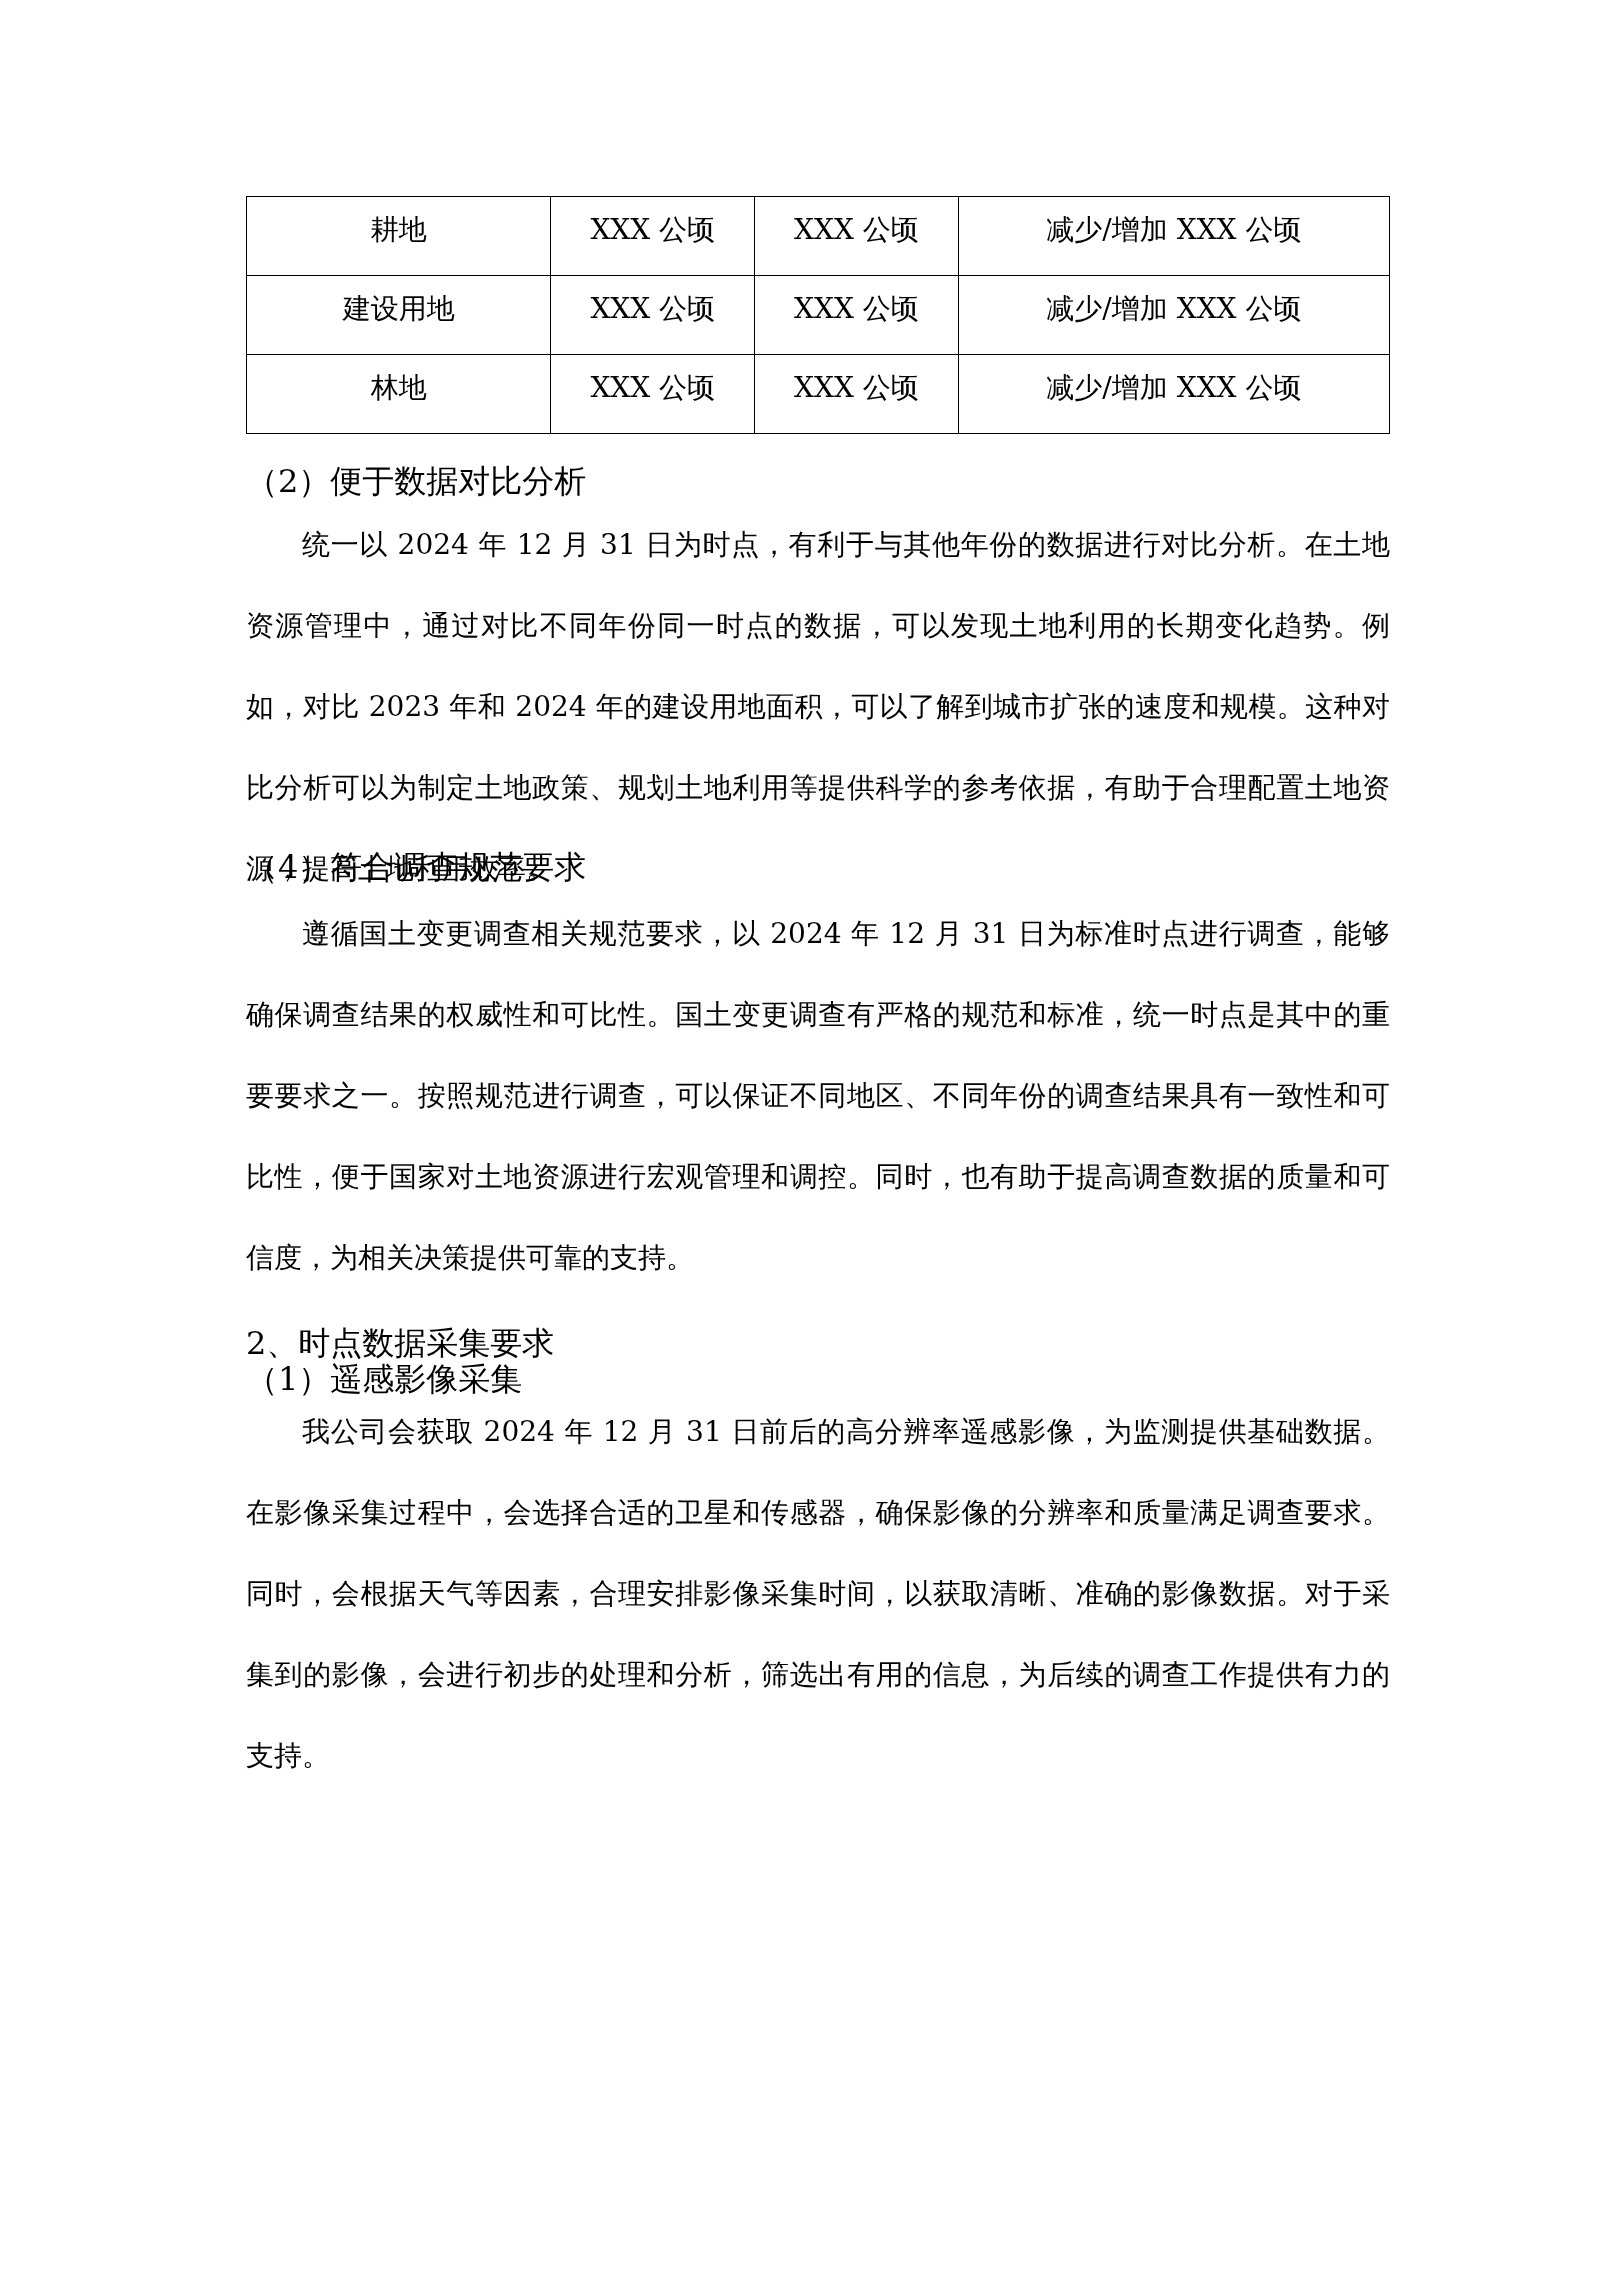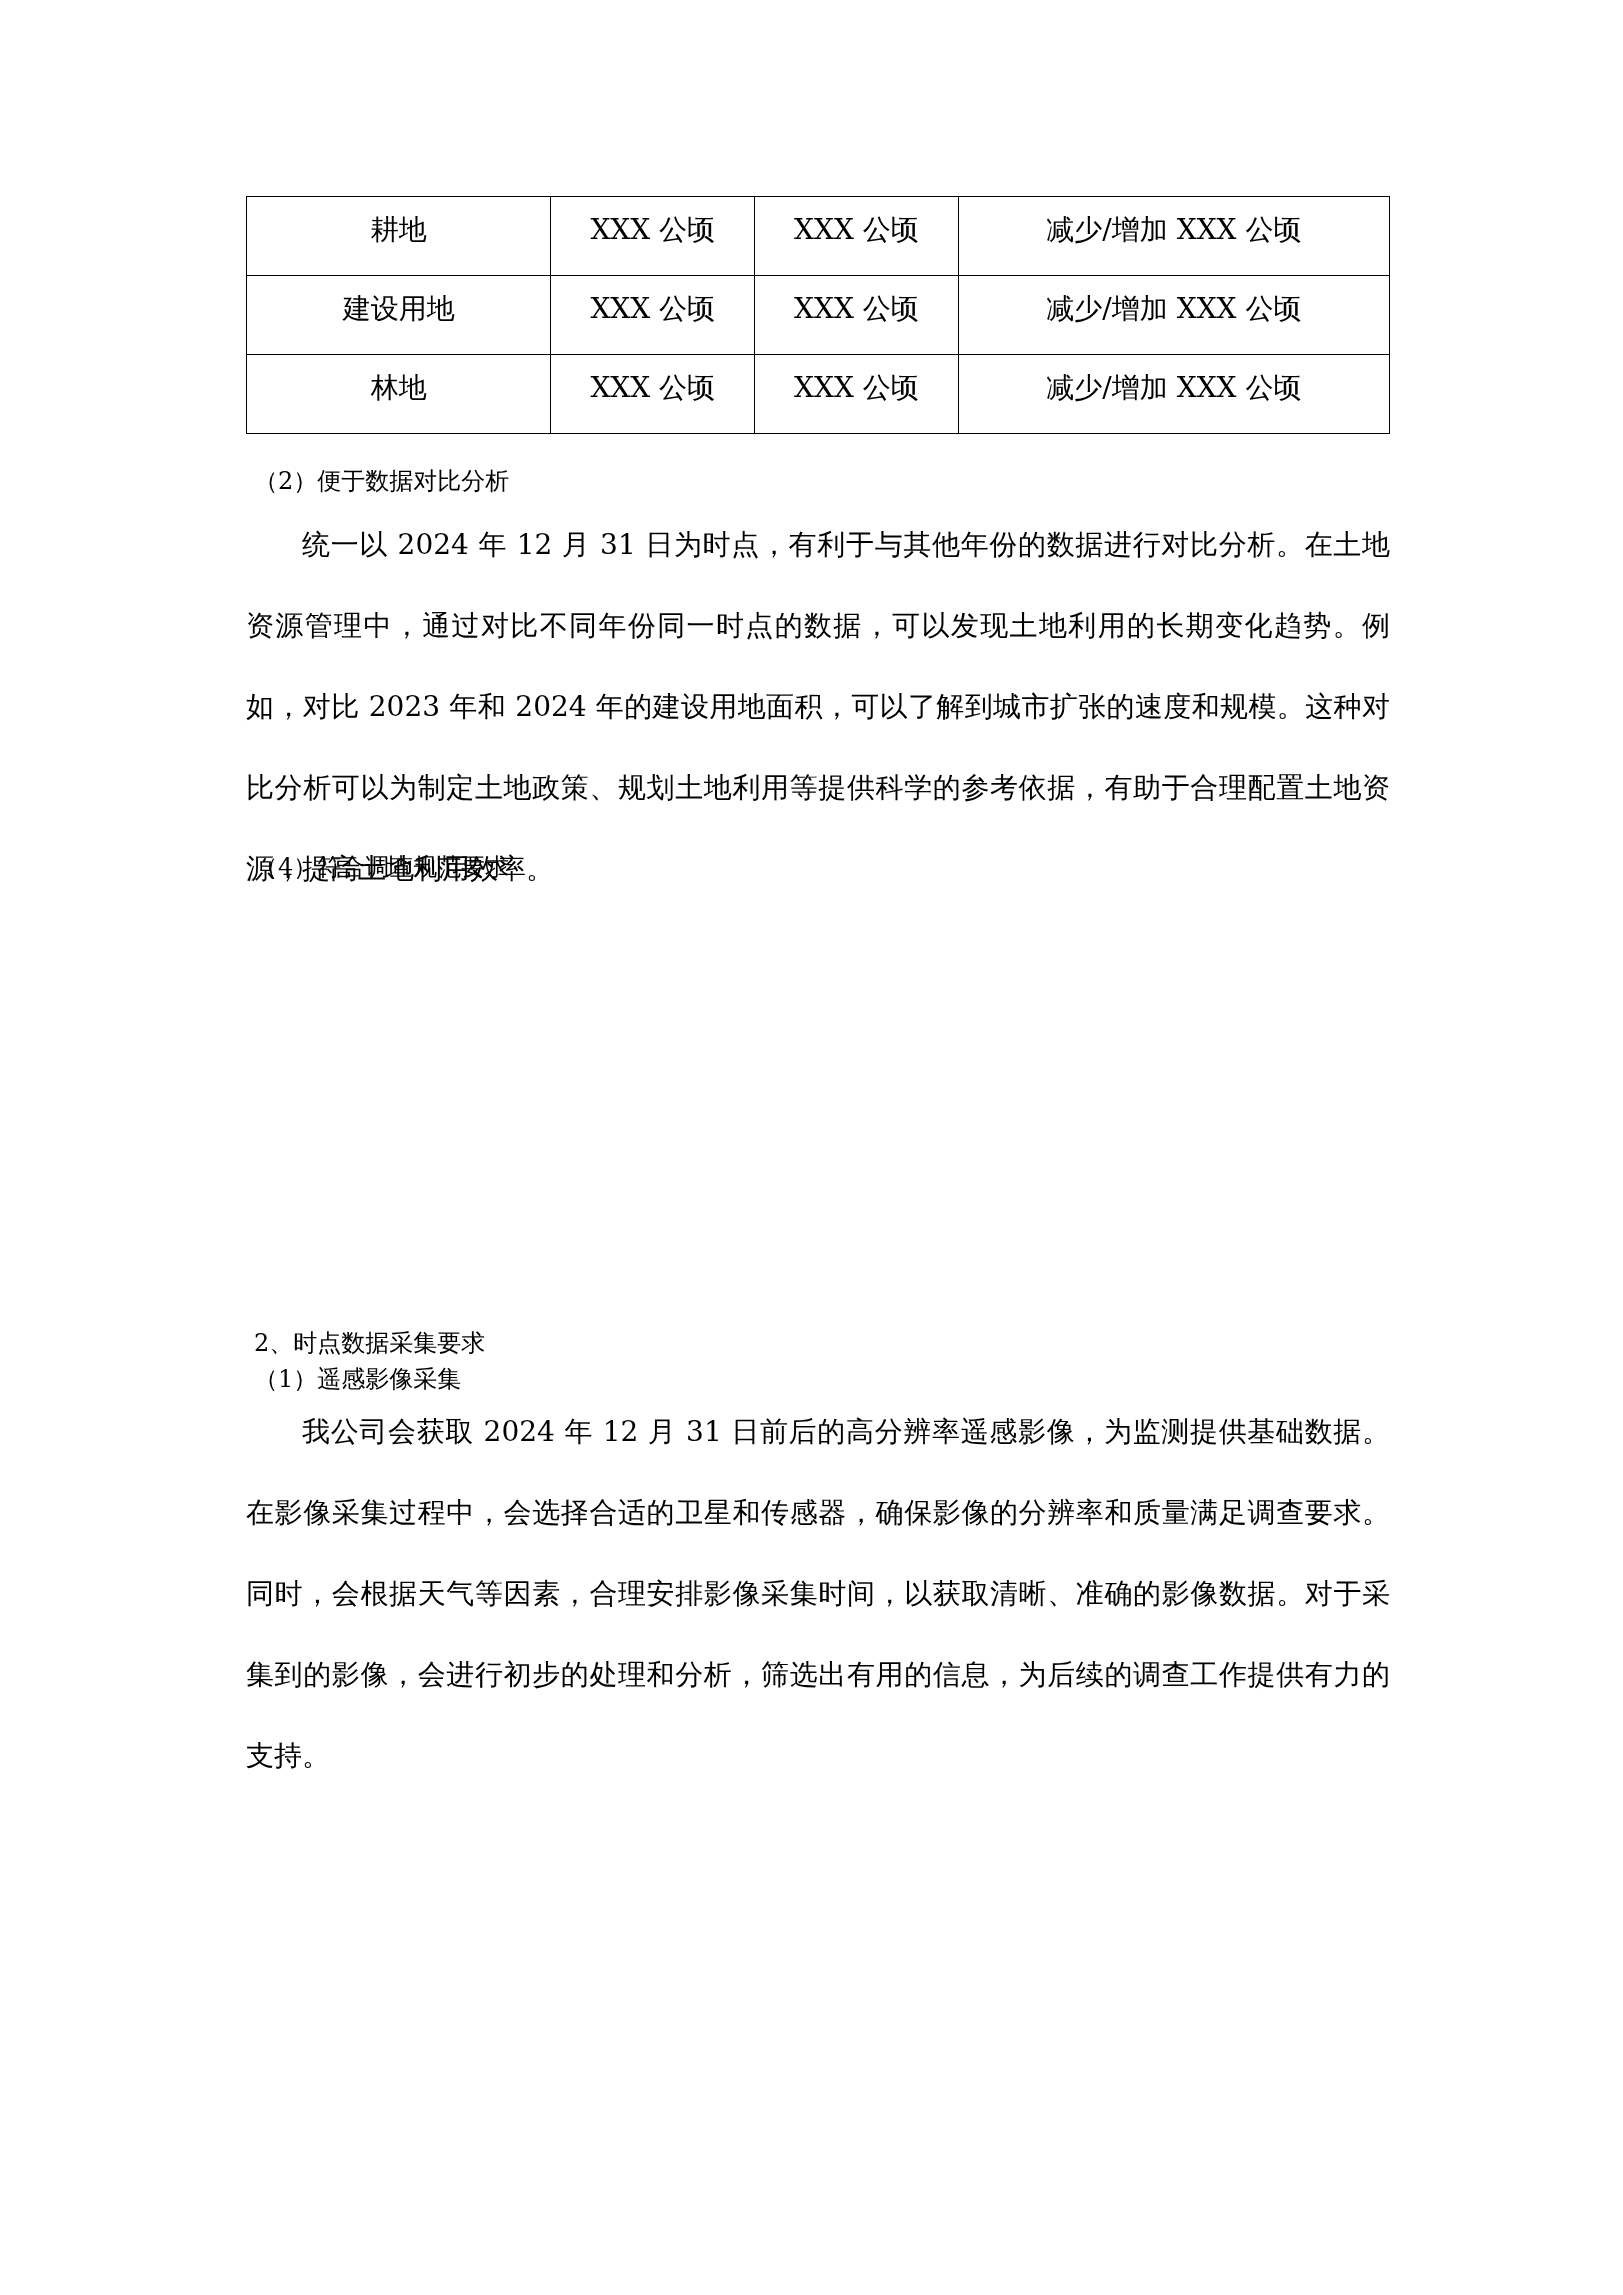--- a/index.html
+++ b/index.html
@@ -4,21 +4,21 @@
 <style>
   html, body { margin: 0; padding: 0; background: #ffffff; }
   body { width: 1623px; height: 2295px; position: relative; overflow: hidden;
          font-family: "DejaVu Serif", "Liberation Serif", serif; color: #000; }
   .page { position: absolute; left: 0; top: 0; width: 1406px; height: 2295px; background: #fff; }
   table.land { position: absolute; left: 246px; top: 196px; width: 1144px;
                border-collapse: collapse; font-size: 28px; }
   table.land td { border: 1.3px solid #000; height: 79px; text-align: center;
                   vertical-align: top; padding-top: 14.4px; box-sizing: border-box; }
   .c1 { width: 305px; } .c2 { width: 204px; } .c3 { width: 204px; } .c4 { width: 432px; }
-  .line { position: absolute; left: 254px; font-size: 24px; line-height: 39px; white-space: nowrap; }
+  .line { position: absolute; left: 246px; font-size: 32px; line-height: 39px; white-space: nowrap; }
   .para { position: absolute; left: 246px; width: 1144px; font-size: 28px;
           line-height: 81px; text-indent: 56px; text-align: justify; text-align-last: left; }
 </style>
 </head>
 <body>
 
 <div class="page">
 
   <table class="land">
     <tbody>
@@ -40,19 +40,20 @@
       <td class="c3">XXX 公顷</td>
       <td class="c4">减少/增加 XXX 公顷</td>
     </tr>
   </tbody>
     </table>
 
   <div class="line" style="top:462px;">（2）便于数据对比分析</div>
   <div class="para" style="top:504px;">统一以 2024 年 12 月 31 日为时点，有利于与其他年份的数据进行对比分析。在土地资源管理中，通过对比不同年份同一时点的数据，可以发现土地利用的长期变化趋势。例如，对比 2023 年和 2024 年的建设用地面积，可以了解到城市扩张的速度和规模。这种对比分析可以为制定土地政策、规划土地利用等提供科学的参考依据，有助于合理配置土地资源，提高土地利用效率。</div>
 
   <div class="line" style="top:848px;">（4）符合调查规范要求</div>
+  <div class="para" style="top:893px;">遵循国土变更调查相关规范要求，以 2024 年 12 月 31 日为标准时点进行调查，能够确保调查结果的权威性和可比性。国土变更调查有严格的规范和标准，统一时点是其中的重要要求之一。按照规范进行调查，可以保证不同地区、不同年份的调查结果具有一致性和可比性，便于国家对土地资源进行宏观管理和调控。同时，也有助于提高调查数据的质量和可信度，为相关决策提供可靠的支持。</div>
 
   <div class="line" style="top:1309px;margin-top:15px;">2、时点数据采集要求</div>
   <div class="line" style="top:1360px;">（1）遥感影像采集</div>
   <div class="para" style="top:1391px;">我公司会获取 2024 年 12 月 31 日前后的高分辨率遥感影像，为监测提供基础数据。在影像采集过程中，会选择合适的卫星和传感器，确保影像的分辨率和质量满足调查要求。同时，会根据天气等因素，合理安排影像采集时间，以获取清晰、准确的影像数据。对于采集到的影像，会进行初步的处理和分析，筛选出有用的信息，为后续的调查工作提供有力的支持。</div>
 
 </div>
 
 
 </body></html>

